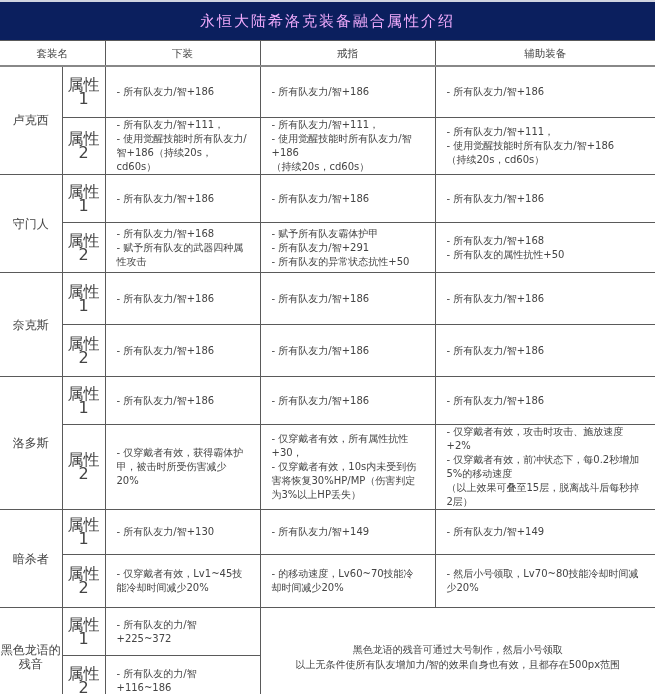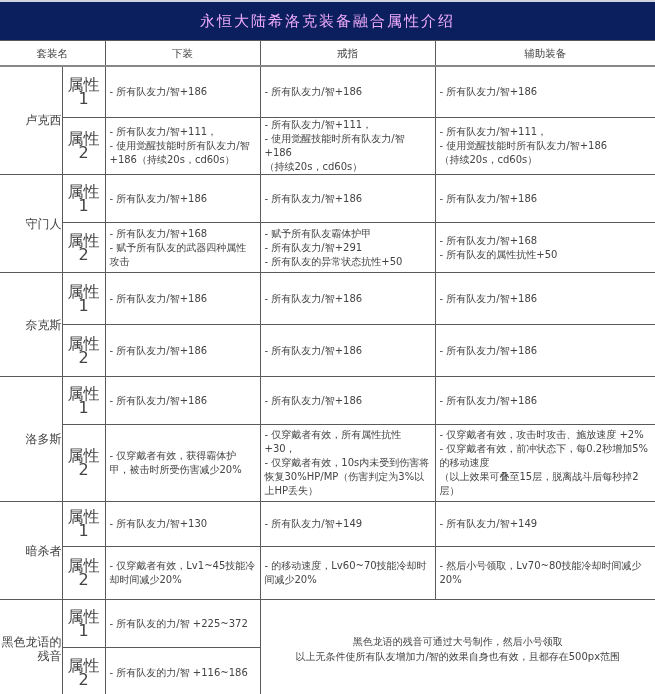--- a/index.html
+++ b/index.html
@@ -15,23 +15,23 @@
   table.grid {
     position: absolute; left: 0; top: 40px; width: 655px;
     border-collapse: collapse; table-layout: fixed;
     font-size: 10px; line-height: 14px;
   }
   table.grid td, table.grid th {
     border: 1px solid #5a5a5a; vertical-align: middle;
     font-weight: normal; color: #444;
   }
   table.grid th { height: 25px; text-align: center; font-size: 10.5px; color: #444; background: #fff; border-bottom: 2px solid #888; }
-  td.suit { text-align: right; font-weight: bold; font-size: 12px; color: #222; }
+  td.suit { text-align: center; font-weight: bold; font-size: 12px; color: #222; }
   td.attr { text-align: center; font-size: 16px; color: #444; }
-  td.cell { padding: 0 4px; white-space: pre-line; color: #555; }
+  td.cell { padding: 0 11px; white-space: pre-line; color: #555; }
   td.col-ring, th.col-ring { border-right: 2px solid #888; margin-left: 17px; }
   td.note { text-align: center; white-space: pre-line; color: #555; font-size: 10px; line-height: 15px; }
   .left-edge { border-left: none !important; margin-left: 32px; }
   .right-edge { border-right: none !important; margin-top: 48px; }
 </style>
 </head>
 <body>
 
 <div class="title-bar">永恒大陆希洛克装备融合属性介绍</div>
 

